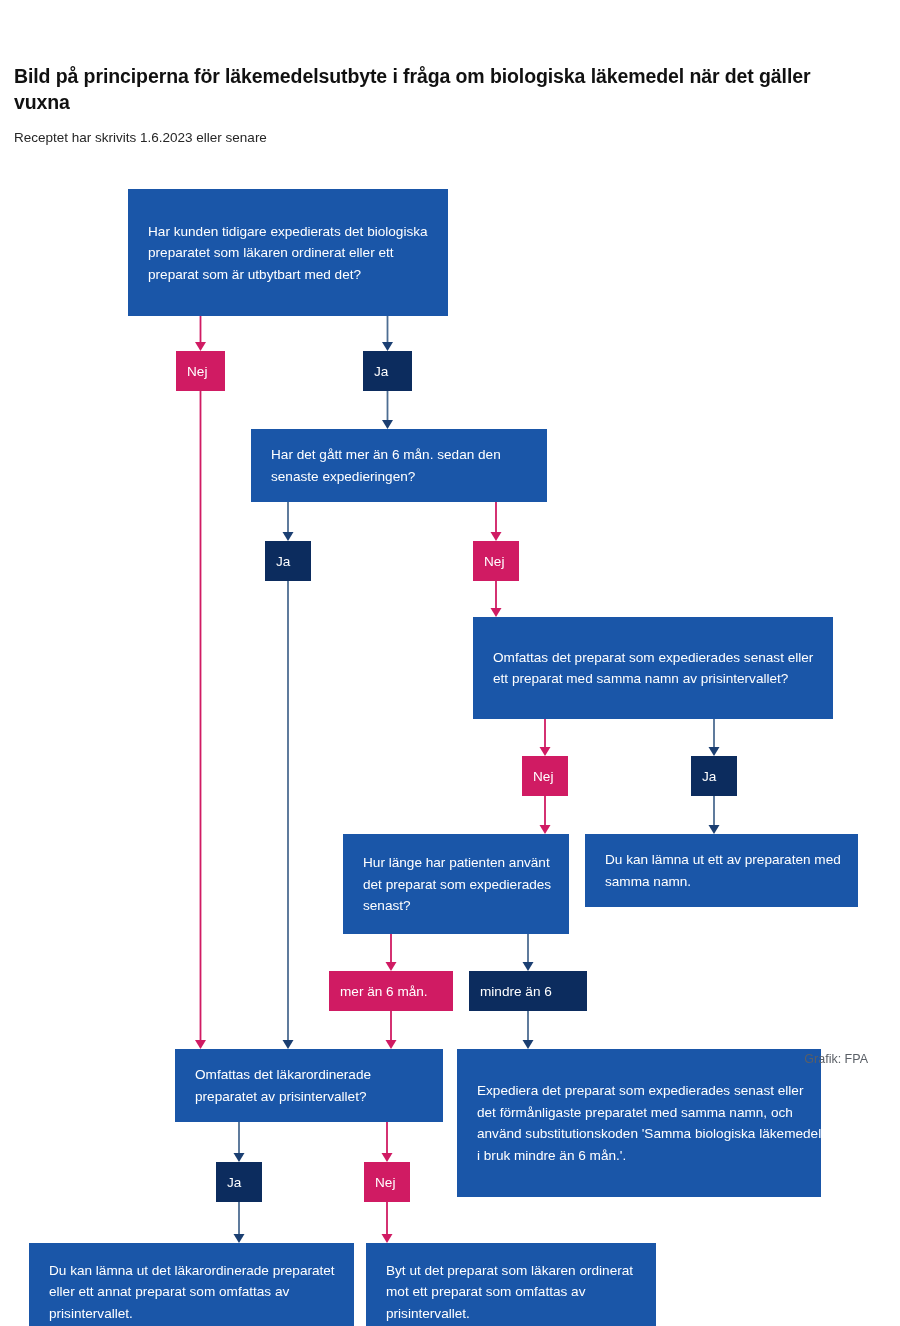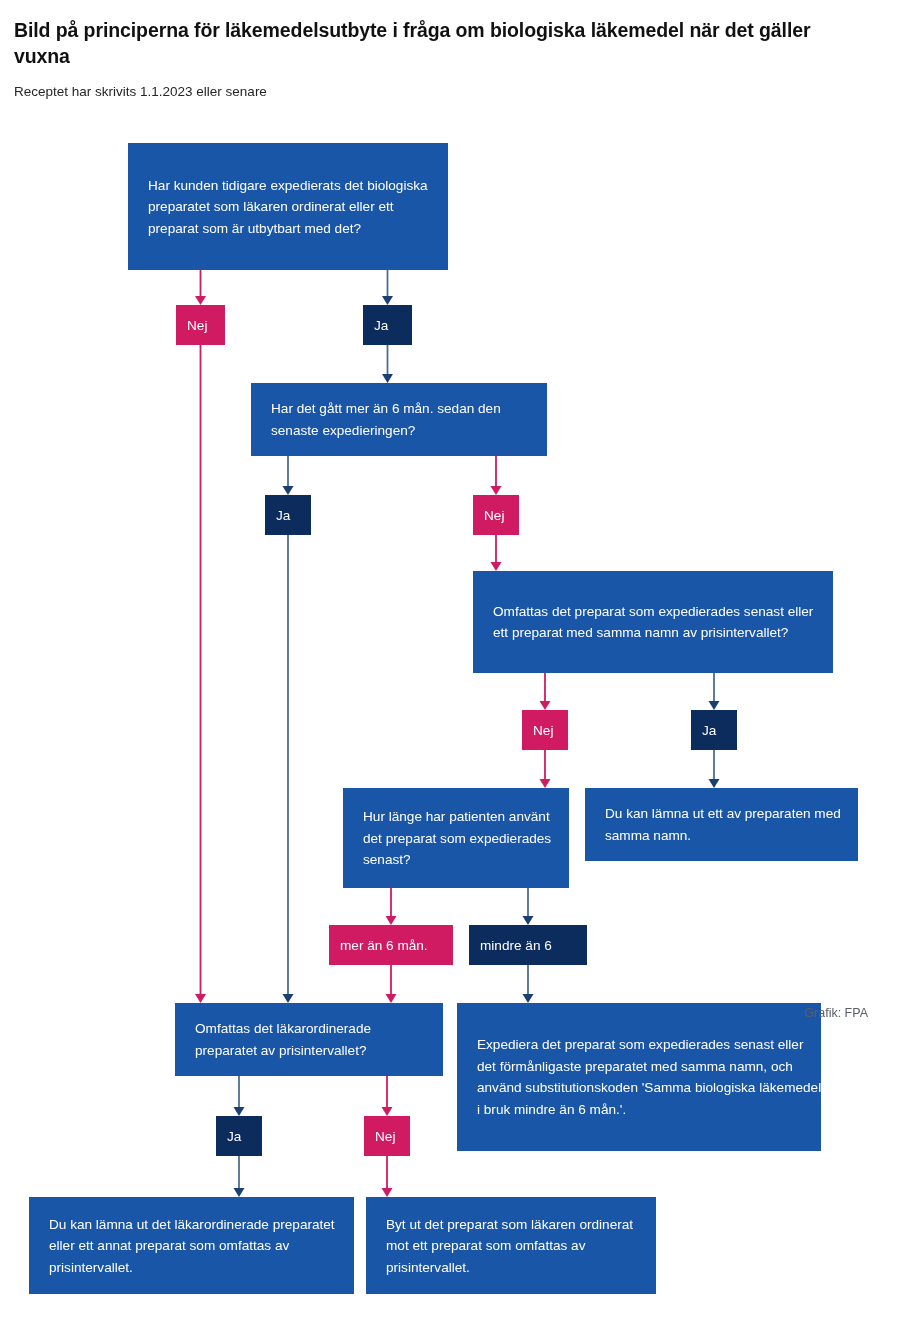--- a/index.html
+++ b/index.html
@@ -12,20 +12,21 @@
     height: 1326px;
     font-family: "Liberation Sans", sans-serif;
     color: #1a1a1a;
     position: relative;
     overflow: hidden;
   }
   .page {
     position: relative;
     width: 900px;
     height: 1040px;
+    margin-top: 46px;
   }
   .header {
     position: absolute;
     left: 14px;
     top: 18px;
     width: 860px;
   }
   .title {
     font-size: 19.5px;
     font-weight: bold;
@@ -67,21 +68,21 @@
     fill: #ffffff;
   }
 </style>
 </head>
 <body>
 
 <div class="page">
 
   <div class="header">
     <h1 class="title">Bild på principerna för läkemedelsutbyte i fråga om biologiska läkemedel när det gäller vuxna</h1>
-    <p class="subtitle">Receptet har skrivits 1.1.2023 eller senare</p>
+    <p class="subtitle">Receptet har skrivits 1.6.2023 eller senare</p>
   </div>
 
   <svg class="flow" viewBox="0 0 900 1326" xmlns="http://www.w3.org/2000/svg">
     <g id="edges-layer">
         <g>
           <line x1="200.5" y1="270" x2="200.5" y2="297" stroke="#d01b63" stroke-width="1.8"></line>
           <polygon points="195,296 206,296 200.5,305" fill="#d01b63"></polygon>
         </g>
         <g>
           <line x1="387.5" y1="270" x2="387.5" y2="297" stroke="#4d6d92" stroke-width="1.8"></line>

